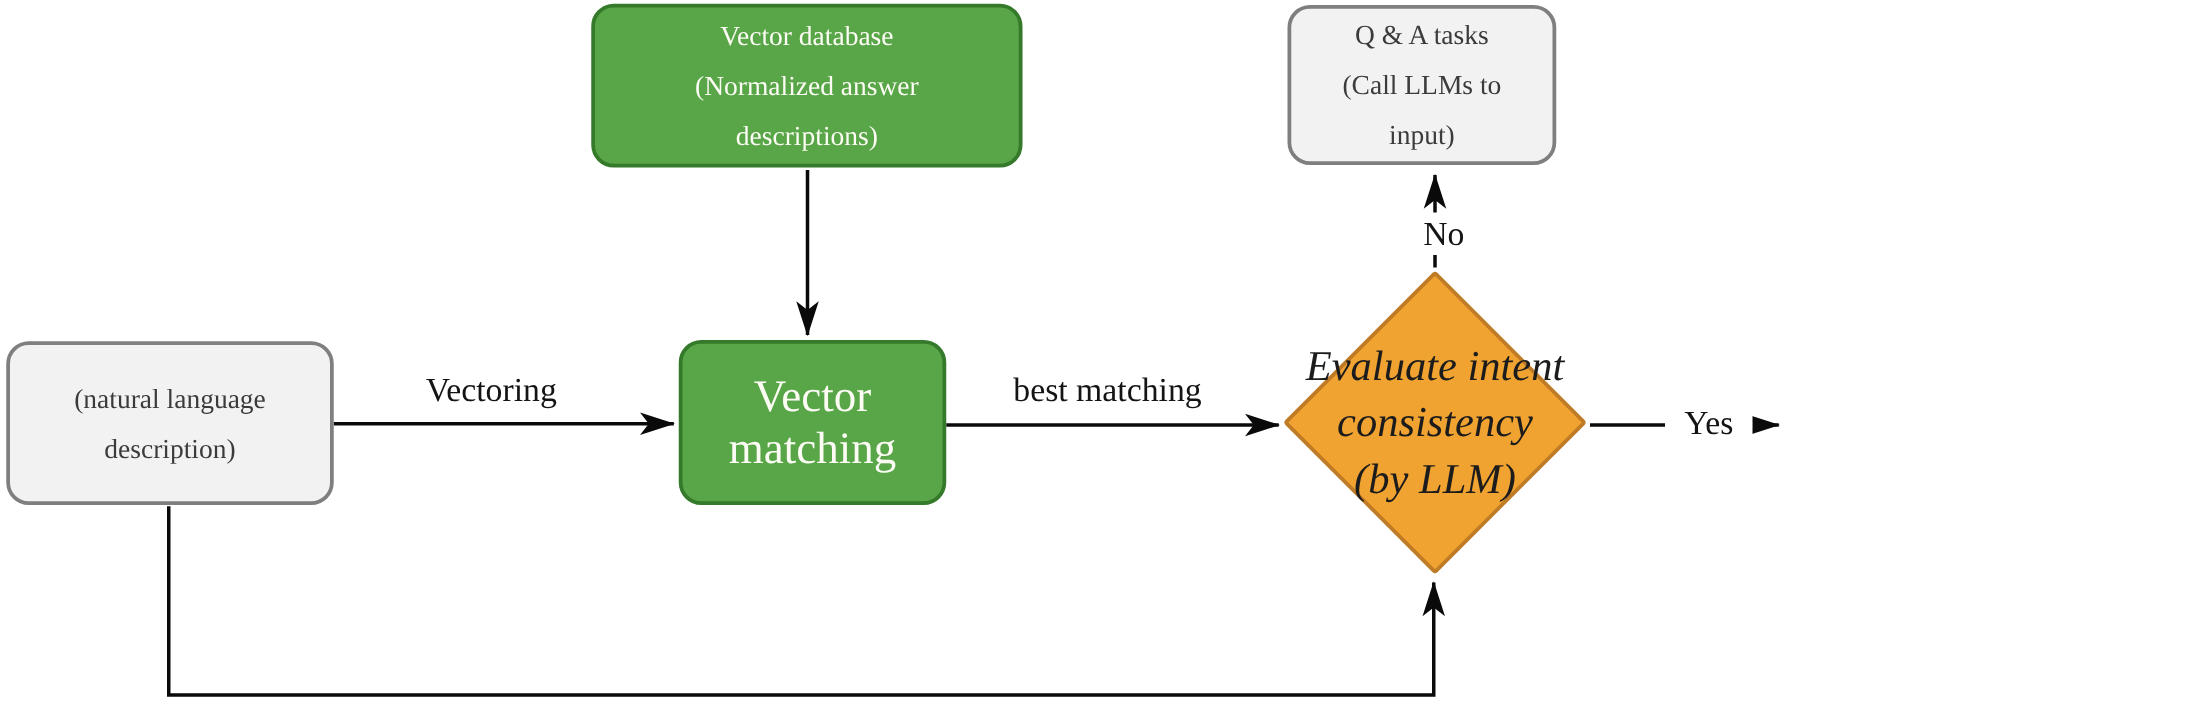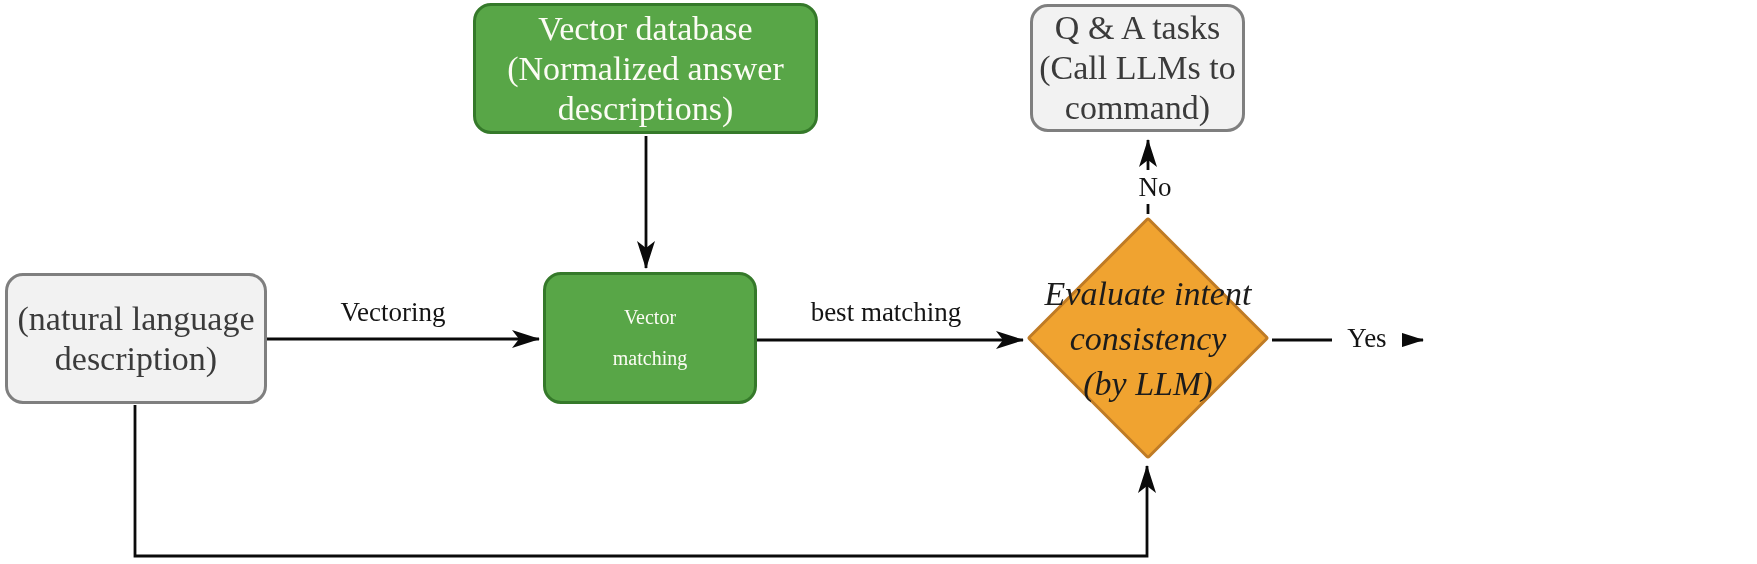--- a/index.html
+++ b/index.html
@@ -16,22 +16,22 @@
   }
   .arrow-layer{position:absolute;left:0;top:0;}
   .node{
     position:absolute; box-sizing:border-box; border-radius:18px;
     border:3px solid; display:flex; flex-direction:column;
     align-items:center; justify-content:center; text-align:center;
   }
   .node.green{background:var(--green-fill); border-color:var(--green-border); color:var(--white-text);}
   .node.gray{background:var(--gray-fill); border-color:var(--gray-border); color:var(--dark-text);}
   .node .ln{display:block;}
-  .f27{font-size:34px; line-height:40px;}
-  .f28{font-size:20px; line-height:41px;}
+  .f27{font-size:22px; line-height:40px;}
+  .f28{font-size:36px; line-height:41px;}
   .f29{font-size:29px; line-height:41px;}
   .diamond-shape{
     position:absolute; left:1062px; top:252px; width:172px; height:172px;
     box-sizing:border-box; background:var(--orange-fill);
     border:3px solid var(--orange-border); border-radius:3px;
     transform:rotate(45deg);
   }
   .diamond-label{
     position:absolute; left:1023px; top:271px; width:250px; text-align:center;
     font-style:italic; font-size:34px; line-height:45px; color:var(--diamond-text);
@@ -63,21 +63,21 @@
 
   <div class="node green f27" style="left:473px;top:3px;width:345px;height:131px;">
     <span class="ln">Vector database</span>
     <span class="ln">(Normalized answer</span>
     <span class="ln">descriptions)</span>
   </div>
 
   <div class="node gray f27" style="left:1030px;top:4px;width:215px;height:128px;">
     <span class="ln">Q &amp; A tasks</span>
     <span class="ln">(Call LLMs to</span>
-    <span class="ln">command)</span>
+    <span class="ln">input)</span>
   </div>
 
   <div class="node gray f27" style="left:5px;top:273px;width:262px;height:131px;">
     <span class="ln">(natural language</span>
     <span class="ln">description)</span>
   </div>
 
   <div class="node green f28" style="left:543px;top:272px;width:214px;height:132px;">
     <span class="ln">Vector</span>
     <span class="ln">matching</span>

